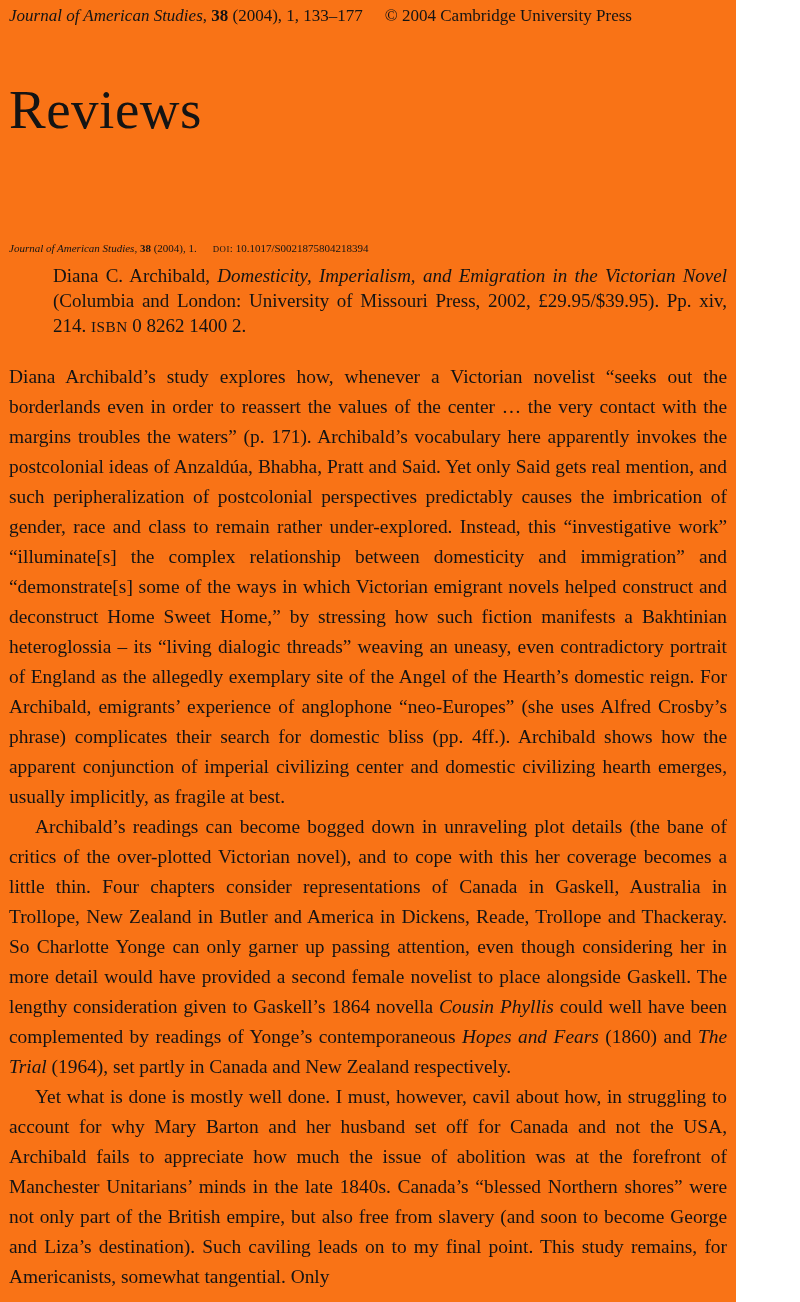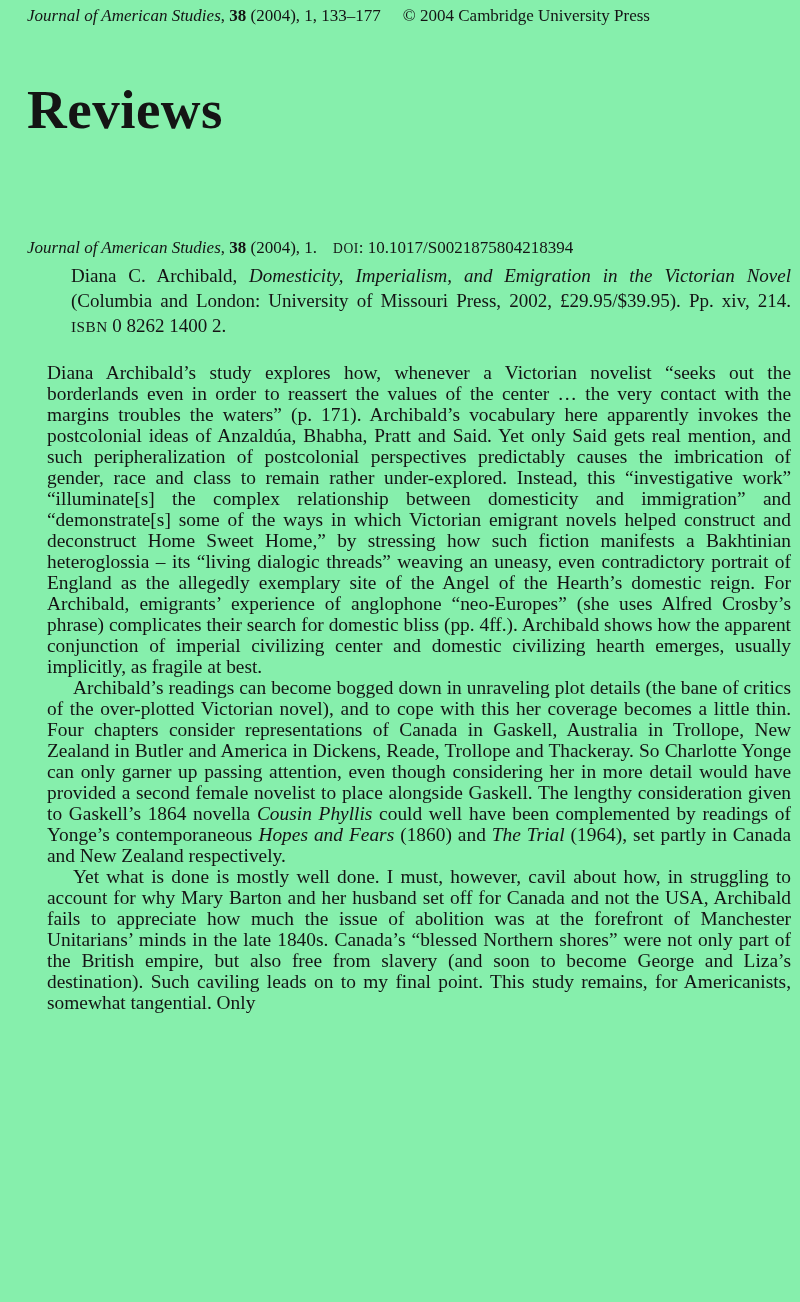--- a/index.html
+++ b/index.html
@@ -1,56 +1,55 @@
 <!DOCTYPE html>
 <html><head>
 <meta charset="utf-8">
 <style>
   * { box-sizing: border-box; }
   html, body { margin: 0; padding: 0; background: #ffffff; }
   .page {
     position: relative;
-    width: 800px;
+    width: 736px;
     height: 1302px;
     overflow: hidden;
-    background: #86efac;
+    background: #f97316;
     color: #141414;
     font-family: "Liberation Serif", "DejaVu Serif", serif;
-    padding: 4px 9px 0 27px;
+    padding: 4px 9px 0 9px;
   }
   .header {
     font-size: 17px;
     line-height: 24px;
   }
   .header-line1 { white-space: nowrap; }
   .page-title {
     margin: 52px 0 0 0;
     font-size: 55px;
-    font-weight: 700;
+    font-weight: 400;
     letter-spacing: 0.5px;
     line-height: 1.1;
   }
   .doi-line {
     margin-top: 94px;
-    font-size: 17px;
+    font-size: 11px;
     line-height: 26px;
     white-space: nowrap;
   }
   .book-citation {
     margin: 1px 0 0 44px;
     font-size: 19px;
     line-height: 25px;
     text-align: justify;
   }
   .review-body {
     margin-top: 23px;
     font-size: 19.4px;
-    line-height: 21px;
+    line-height: 30px;
     text-align: justify;
-    margin-left: 20px;
   }
   .para { margin: 0; padding: 0; }
   .para.indent { text-indent: 26px; }
   .it { font-style: italic; }
   .bd { font-weight: 700; }
   .sc { font-size: 0.80em; letter-spacing: 0.5px; }
   .gap { margin-left: 22px; }
   .gap-sm { margin-left: 16px; }
 </style>
 </head>

